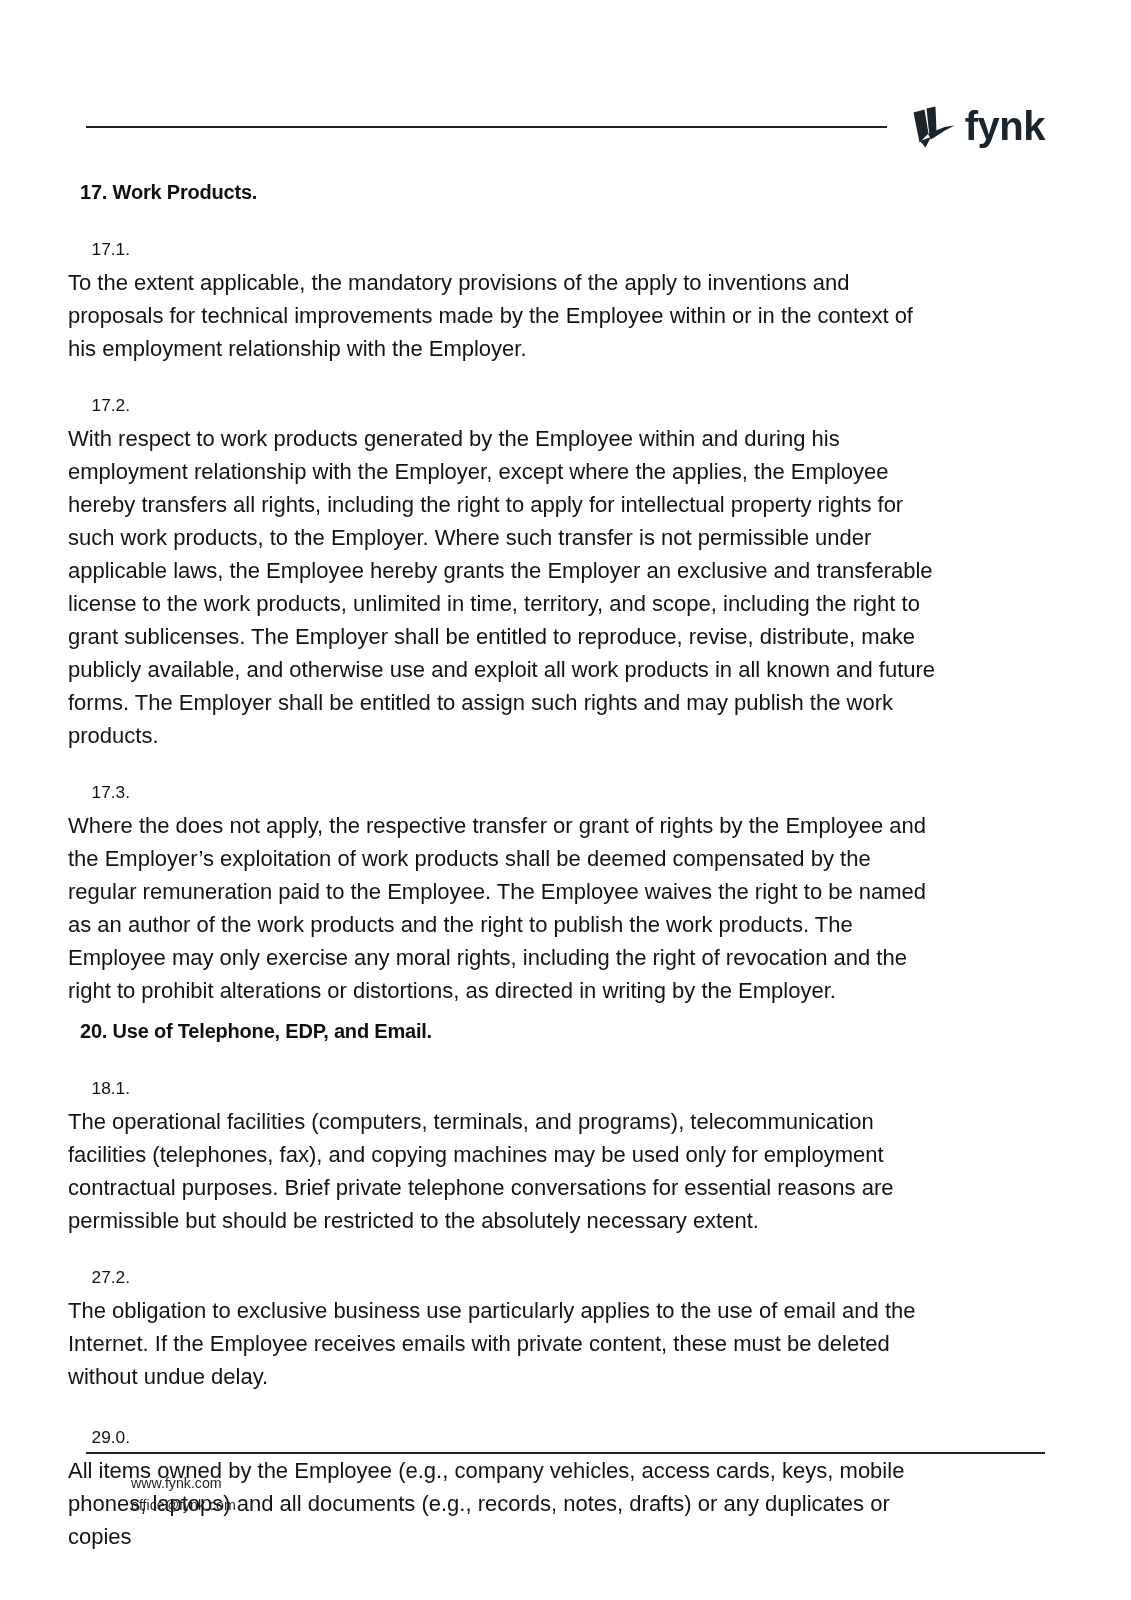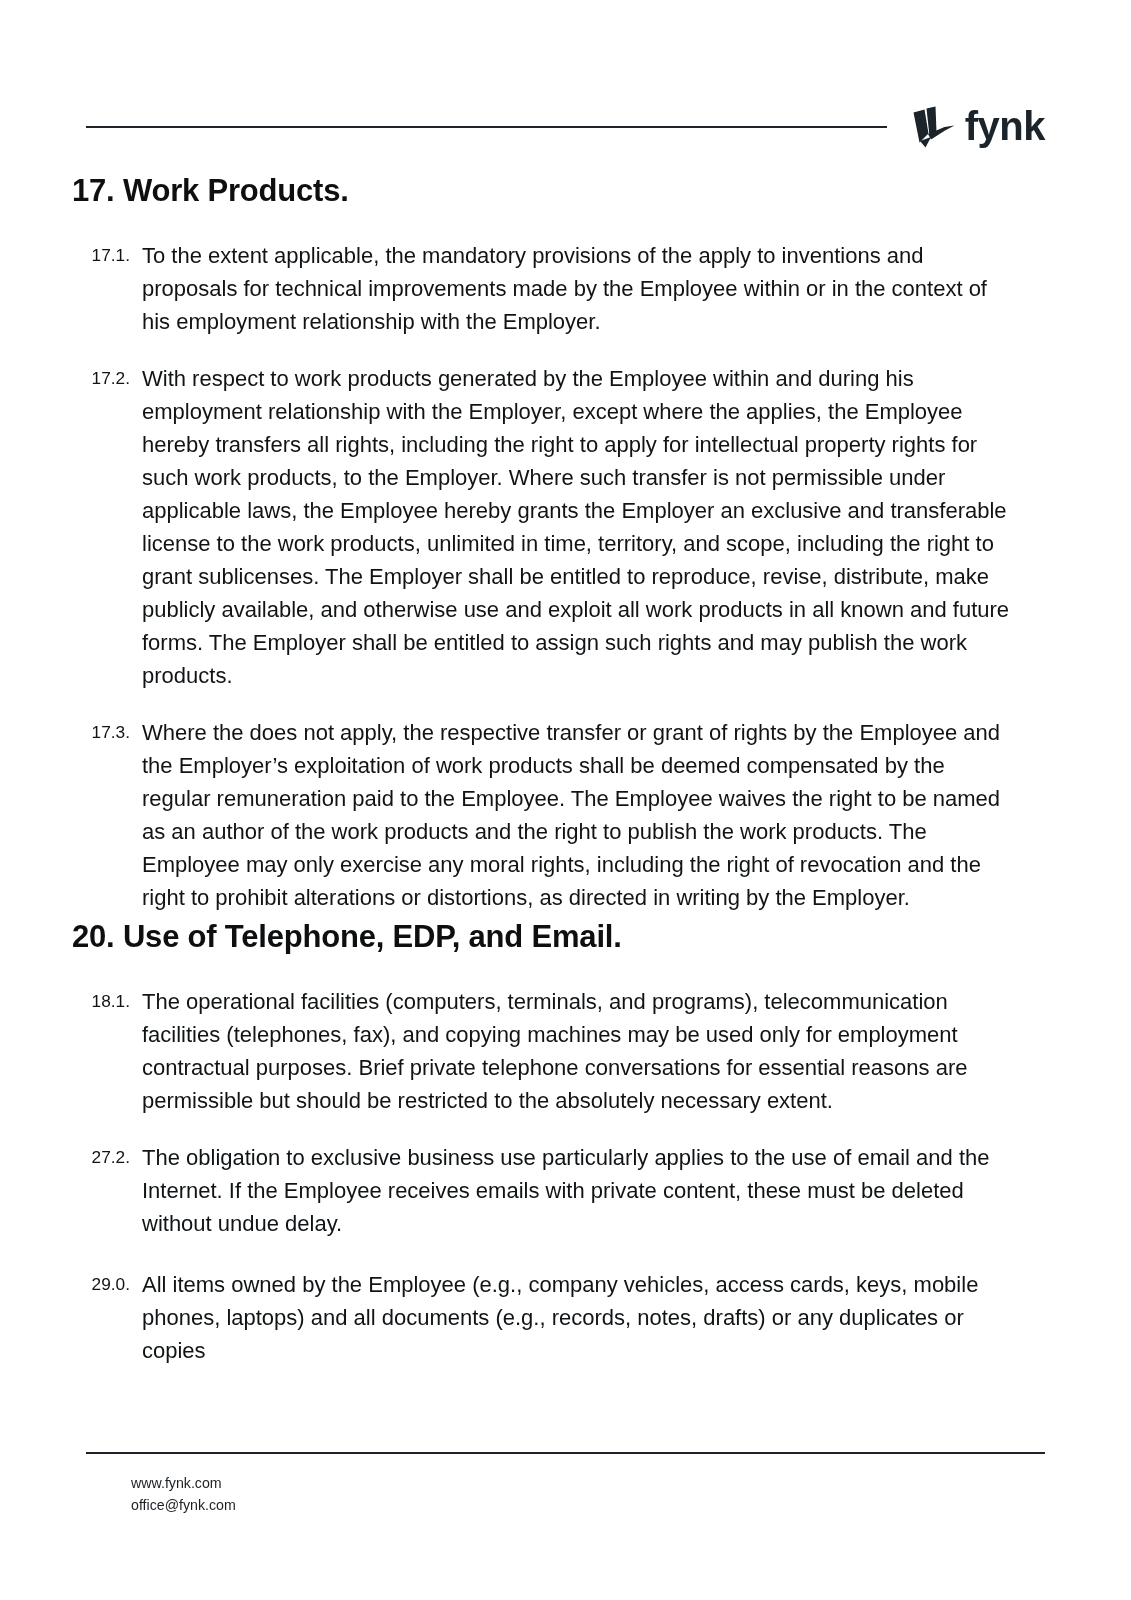--- a/index.html
+++ b/index.html
@@ -63,41 +63,42 @@
 
   
   .content {
     position: absolute;
     top: 168px;
     left: 68px;
     right: 68px;
   }
 
   h2.section-heading {
-    font-size: 31px;
+    font-size: 20px;
     font-weight: 700;
     line-height: 1.25;
     letter-spacing: -0.2px;
     color: #0d0f11;
-    margin: 4px;
+    margin: 12px;
     padding: 0;
   }
   .sec-17 { margin-top: 0px; }
   .sec-18 { margin-top: 50px; }
   .sec-19 { margin-top: 47px; }
 
   .clause-list {
     margin: 0;
     padding: 0;
     list-style: none;
   }
   .clause {
     display: flex;
     align-items: flex-start;
     margin-top: 24px;
+    flex-direction: column;
   }
   .clause.first { margin-top: 28px; }
   .clause-number {
     flex: 0 0 auto;
     width: 62px;
     text-align: right;
     padding-right: 12px;
     font-size: 17.3px;
     line-height: 33px;
     color: #111416;

